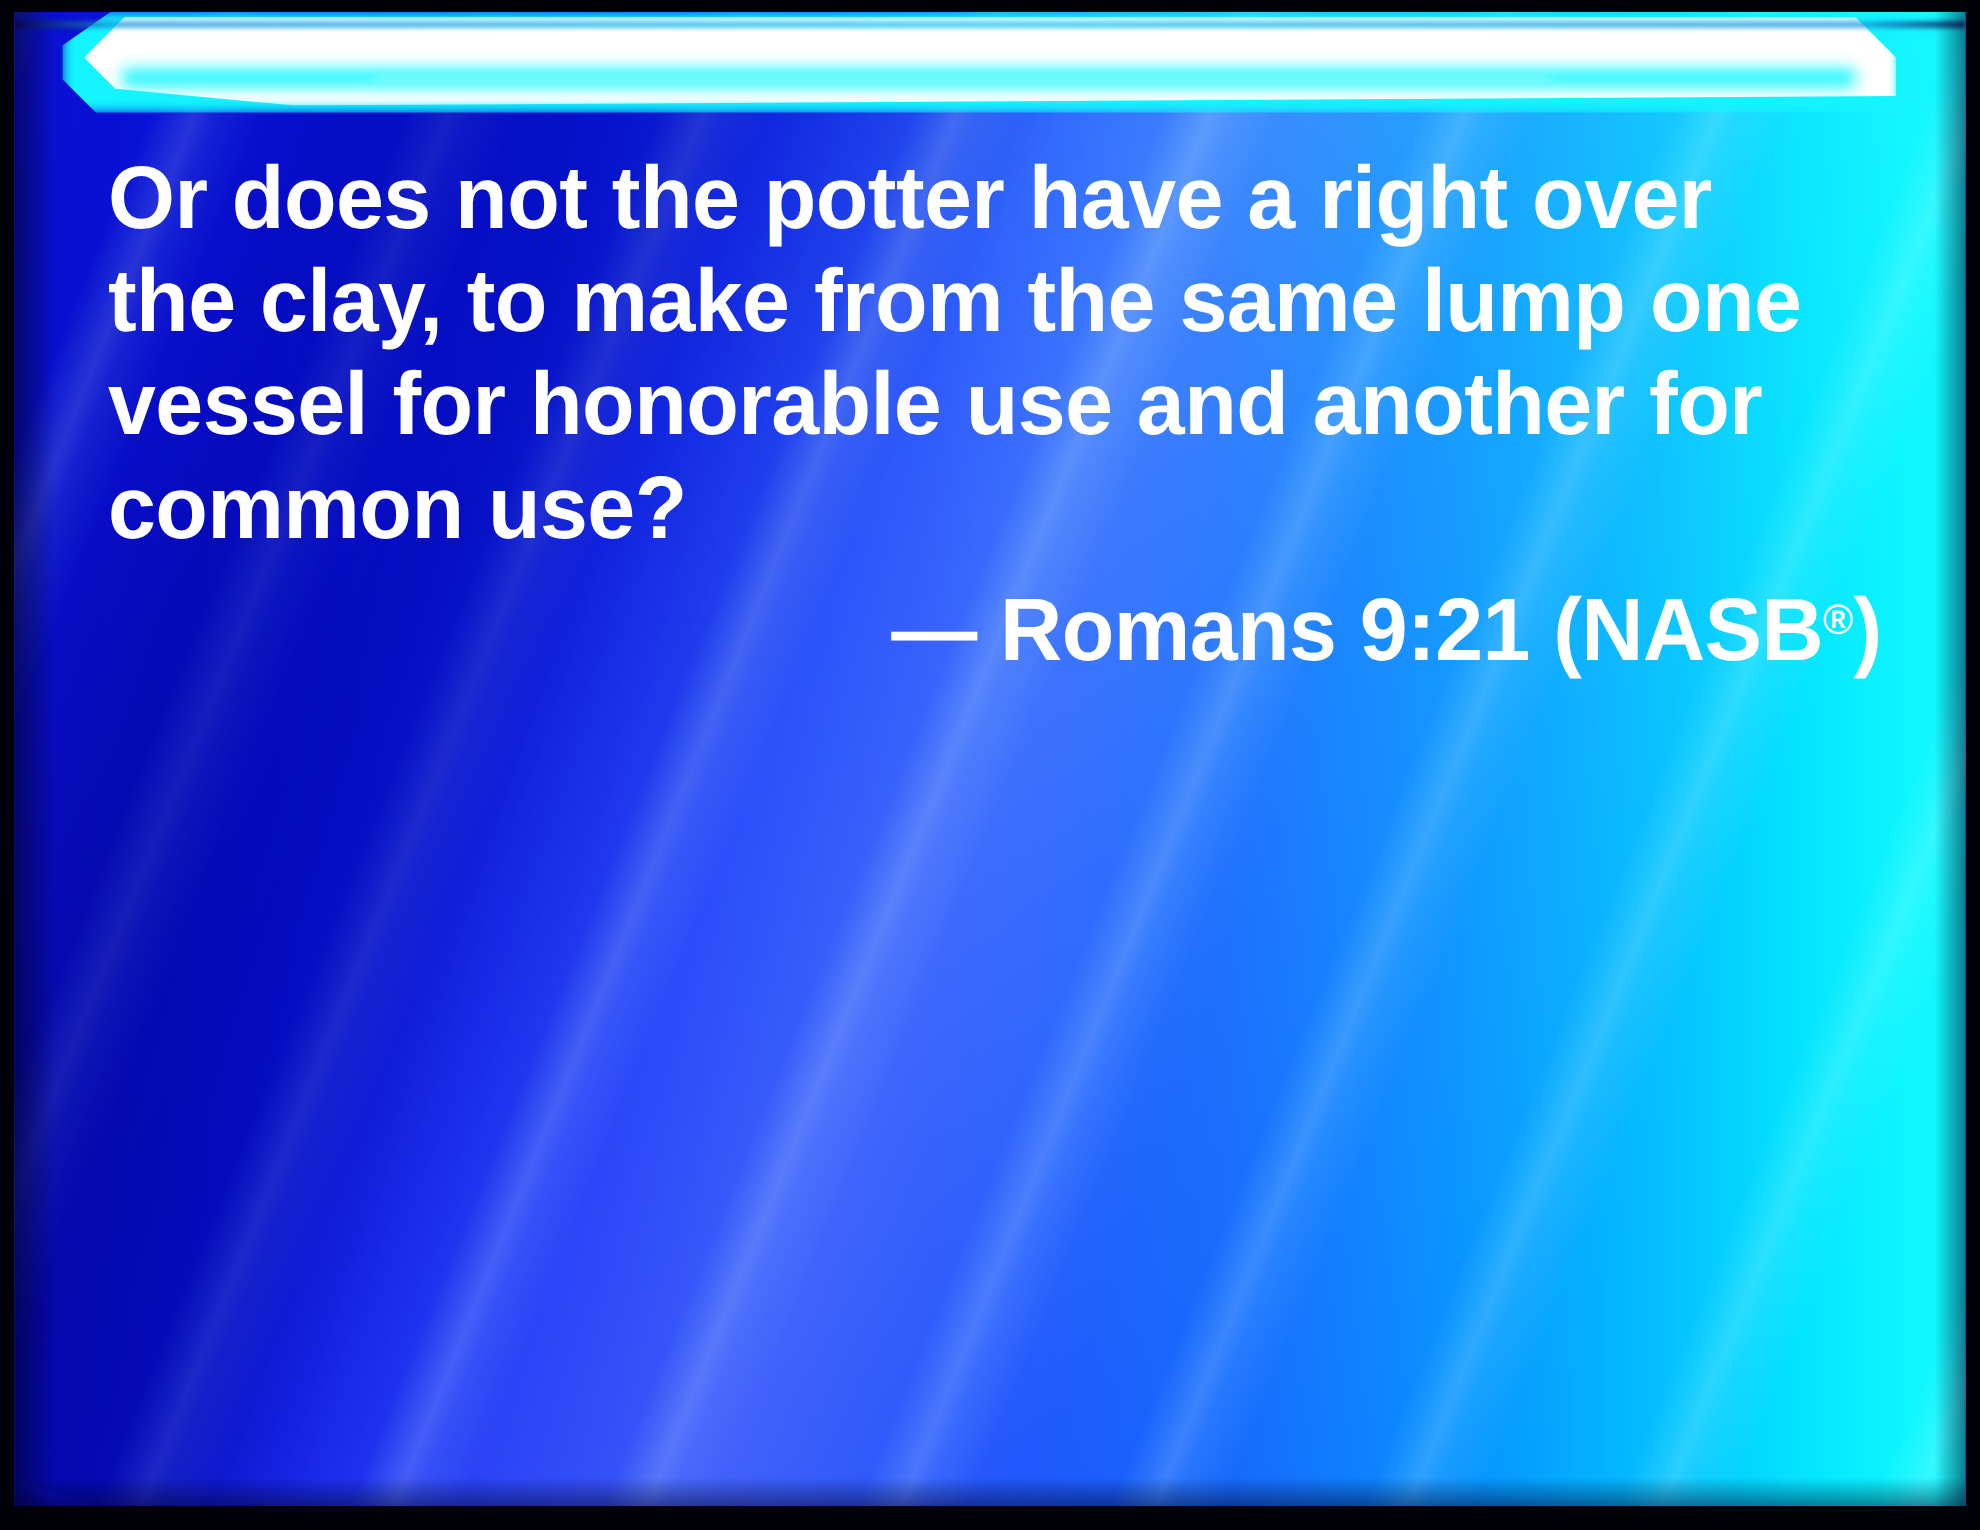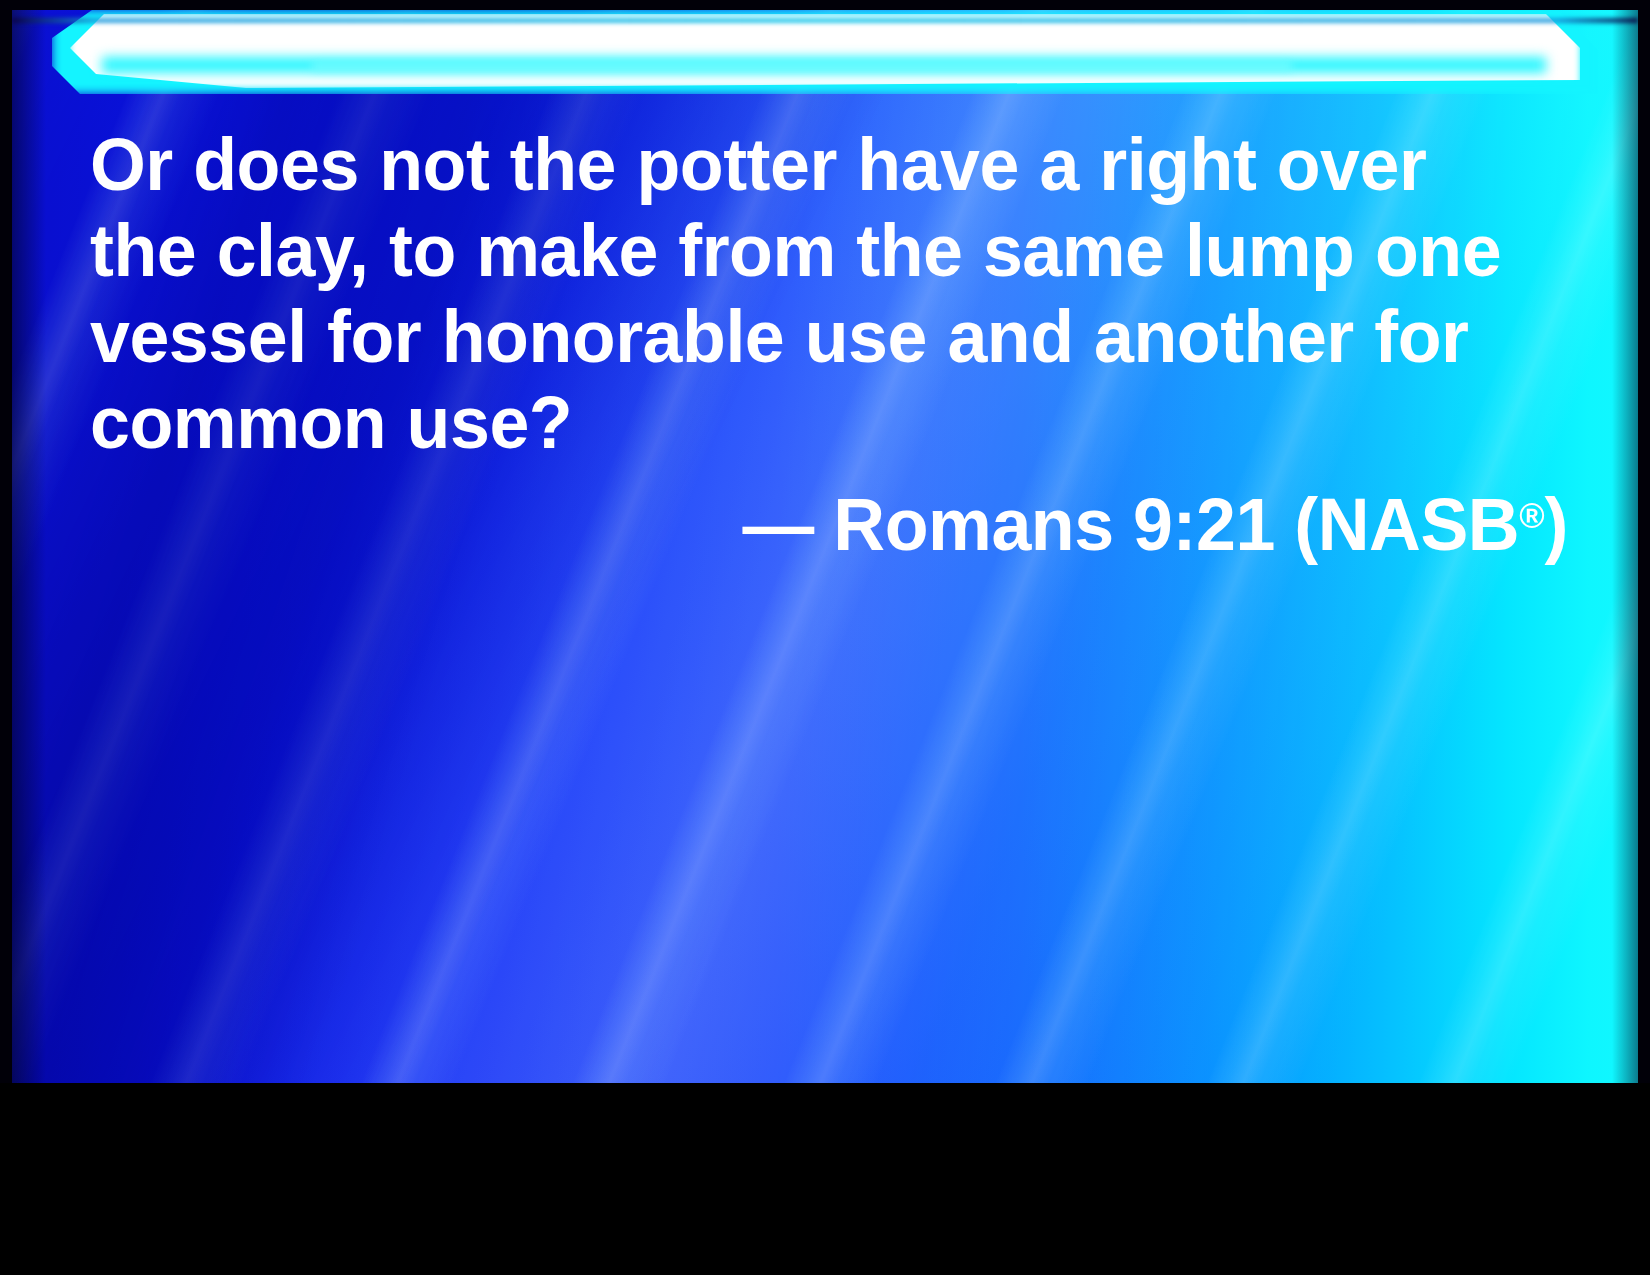--- a/index.html
+++ b/index.html
@@ -5,21 +5,21 @@
 <style>
   html, body {
     margin: 0;
     padding: 0;
     background: #000000;
   }
 
   #slide {
     position: relative;
     width: 1650px;
-    height: 1083px;
+    height: 1275px;
     overflow: hidden;
     background: #000000;
     font-family: "Liberation Sans", "DejaVu Sans", sans-serif;
   }
 
   
   #frame {
     position: absolute;
     left: 0; top: 0;
     width: 1650px;

